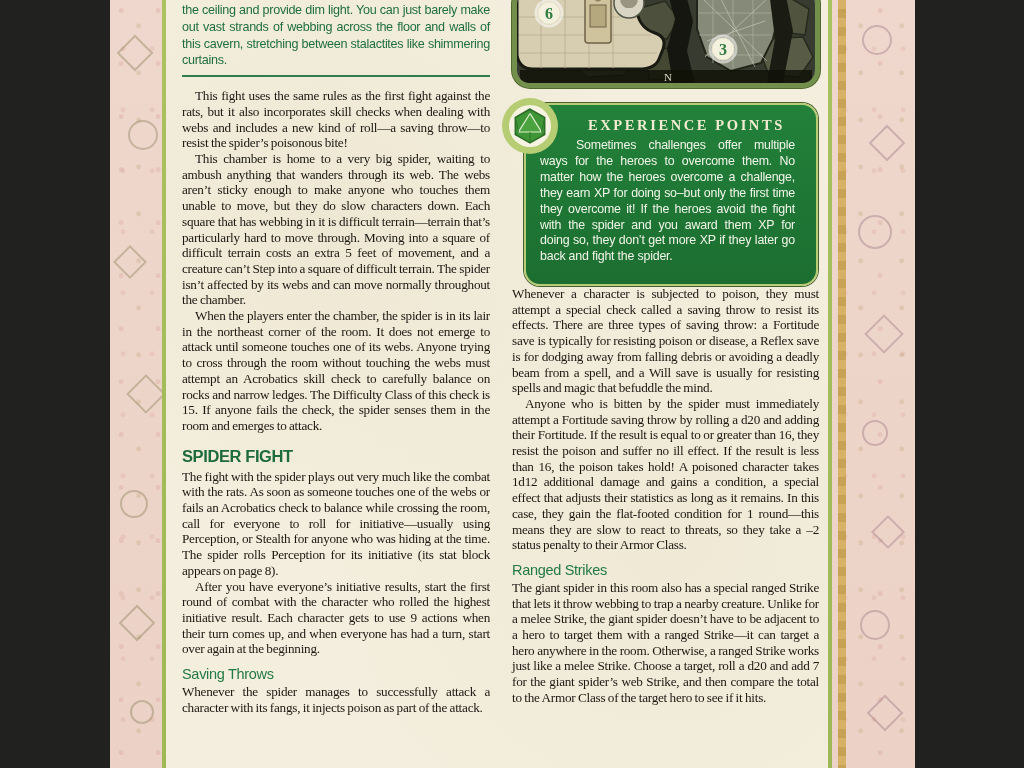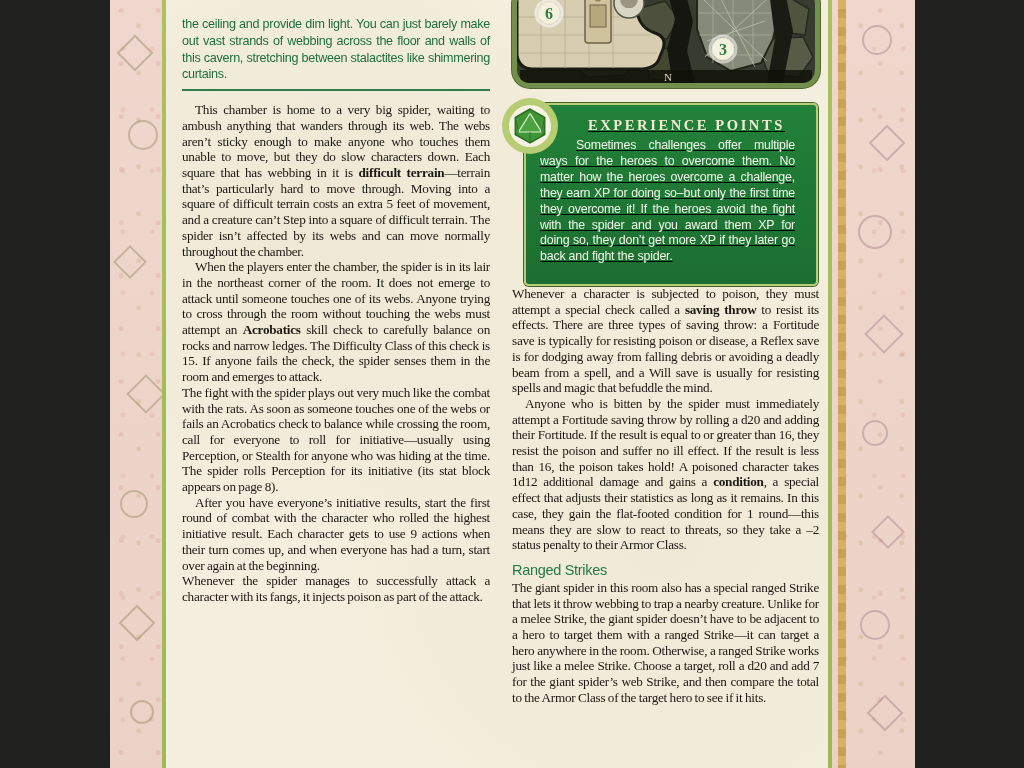--- a/index.html
+++ b/index.html
@@ -50,25 +50,25 @@
   }
 
   .col { position: absolute; color: #1b1812; }
   .col-left  { left: 16px;  top: 0;    width: 308px; }
   .col-right { left: 346px; top: 286px; width: 307px; }
 
   p.body {
     font-size: 13.2px; line-height: 15.7px;
     text-align: justify; letter-spacing: -0.25px; word-spacing: -0.5px;
   }
-  p.body b { font-weight: bold; }
+  p.body b { font-weight: normal; }
   .ind { text-indent: 13px; }
 
   .readaloud {
-    margin-top: 16px;
+    margin-top: 2px;
     color: #1f6e41;
     font-family: "Liberation Sans", sans-serif;
     font-size: 12.6px; line-height: 16.8px;
     letter-spacing: -0.3px; text-align: justify;
   }
   .readaloud-rule { height: 2px; background: #2f7d4a; margin: 6px 0 11px 0; }
 
   .h-major {
     font-family: "Liberation Sans", sans-serif; font-weight: 700;
     color: #1e6b3a; font-size: 16.5px; letter-spacing: -0.4px;
@@ -87,24 +87,23 @@
     background: #383b2f;
     box-shadow: inset 0 0 0 2px #dbe7b2, 0 0 0 1px #53682f;
     overflow: hidden;
   }
   .map-box svg { display: block; }
 
   
   .xp-box {
     position: absolute; left: 358px; top: 103px; width: 294px; height: 183px;
     background: linear-gradient(#22813a, #1c6e30);
-    border: 2px solid #b8cc78; border-radius: 5px;
+    border: 2px solid #b8cc78; border-radius: 16px;
     box-shadow: 0 0 0 1px #46622e;
     padding: 9px 21px 8px 14px;
-    text-decoration: underline;
   }
   .xp-title {
     font-family: "Liberation Serif", serif; font-weight: 700;
     color: #f3ecd2; font-size: 14.5px; letter-spacing: 2.6px;
     margin: 3px 0 4px 48px; white-space: nowrap;
   }
   .xp-box p {
     color: #f2f6ea; font-family: "Liberation Sans", sans-serif;
     font-size: 12.4px; line-height: 15.9px; text-align: justify;
     letter-spacing: -0.2px;
@@ -138,31 +137,34 @@
 <div class="gold-stripe"></div>
 <div class="green-edge green-edge-left"></div>
 <div class="green-edge green-edge-right"></div>
 
 <div class="page">
 
   <div class="col col-left">
     <div class="readaloud">the ceiling and provide dim light. You can just barely make out vast strands of webbing across the floor and walls of this cavern, stretching between stalactites like shimmering curtains.</div>
     <div class="readaloud-rule"></div>
 
+    <p class="body ind">This fight uses the same rules as the first fight against the rats, but it also incorporates skill checks when dealing with webs and includes a new kind of roll—a saving throw—to resist the spider’s poisonous bite!</p>
 
     <p class="body ind"><span>This chamber is home to a very big spider, waiting to ambush anything that wanders through its web. The webs aren’t sticky enough to make anyone who touches them unable to move, but they do slow characters down. Each square that has webbing in it is </span><b>difficult terrain</b><span>—terrain that’s particularly hard to move through. Moving into a square of difficult terrain costs an extra 5 feet of movement, and a creature can’t Step into a square of difficult terrain. The spider isn’t affected by its webs and can move normally throughout the chamber.</span></p>
 
     <p class="body ind"><span>When the players enter the chamber, the spider is in its lair in the northeast corner of the room. It does not emerge to attack until someone touches one of its webs. Anyone trying to cross through the room without touching the webs must attempt an </span><b>Acrobatics</b><span> skill check to carefully balance on rocks and narrow ledges. The Difficulty Class of this check is 15. If anyone fails the check, the spider senses them in the room and emerges to attack.</span></p>
 
+    <h2 class="h-major">SPIDER FIGHT</h2>
 
     <p class="body">The fight with the spider plays out very much like the combat with the rats. As soon as someone touches one of the webs or fails an Acrobatics check to balance while crossing the room, call for everyone to roll for initiative—usually using Perception, or Stealth for anyone who was hiding at the time. The spider rolls Perception for its initiative (its stat block appears on page 8).</p>
 
     <p class="body ind">After you have everyone’s initiative results, start the first round of combat with the character who rolled the highest initiative result. Each character gets to use 9 actions when their turn comes up, and when everyone has had a turn, start over again at the beginning.</p>
 
 
+    <h3 class="h-sub">Saving Throws</h3>
 
     <p class="body">Whenever the spider manages to successfully attack a character with its fangs, it injects poison as part of the attack.</p>
   </div>
 
   <div class="map-box">
     <svg width="298" height="92" viewBox="0 0 298 92">
       <rect width="298" height="92" fill="#383b2f"></rect>
 
       <path d="M0,40 L26,30 54,42 44,66 14,70 0,58 Z" fill="#4c503d" stroke="#262a1d" stroke-width="1.5"></path>
       <path d="M60,55 L95,48 120,62 108,84 70,86 54,72 Z" fill="#565a46" stroke="#262a1d" stroke-width="1.5"></path>

